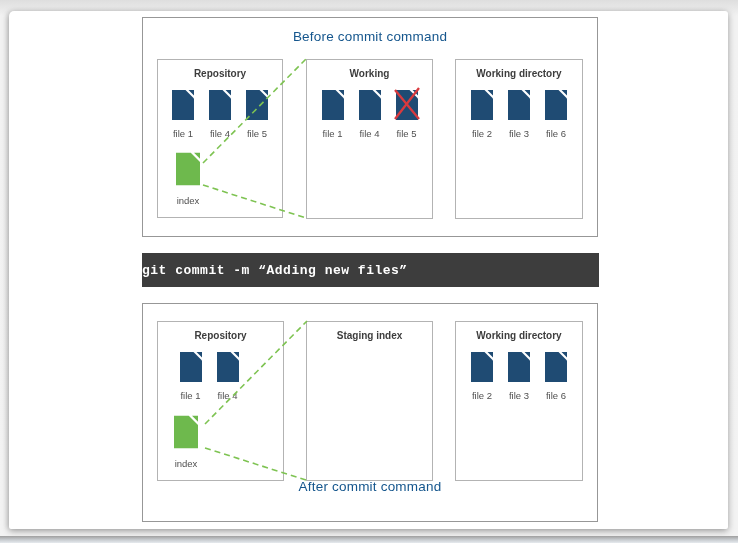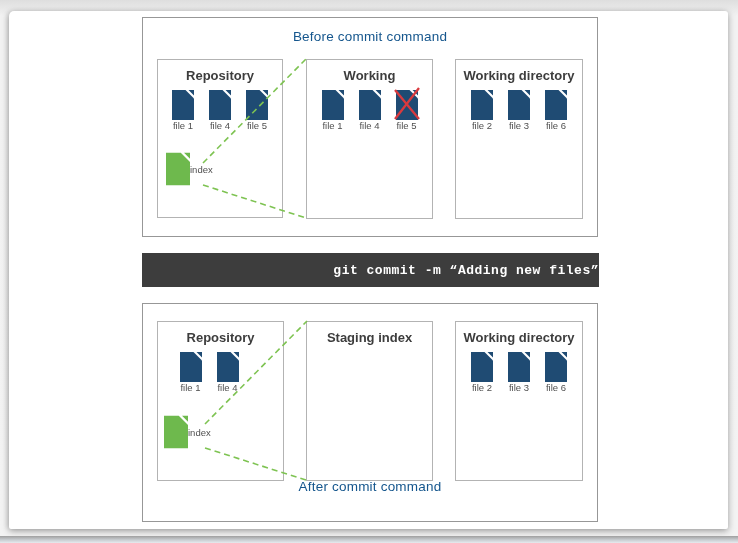--- a/index.html
+++ b/index.html
@@ -26,35 +26,35 @@
   .section-title {
     position:absolute; left:0; width:100%; text-align:center;
     color:#15568d; font-size:13.5px; font-weight:normal; letter-spacing:0.2px;
   }
   .inner-box {
     position:absolute; width:127px; height:160px;
     border:1px solid #b3b3b3; background:#ffffff;
   }
   .box-label {
     position:absolute; top:8px; left:0; width:100%; text-align:center;
-    color:#3d3d3d; font-size:13px; font-weight:bold;
+    color:#3d3d3d; font-size:10px; font-weight:bold;
   }
   .files-row {
     position:absolute; top:30px; left:0; width:100%;
     display:flex; justify-content:center; gap:4px;
   }
   .file { width:33px; display:flex; flex-direction:column; align-items:center; }
   .file .icon-wrap { position:relative; width:22px; height:30px; }
-  .file-label { margin-top:0; font-size:9.5px; color:#4f4f4f; white-space:nowrap; }
-  .index-file { position:absolute; width:44px; display:flex; align-items:center; }
+  .file-label { margin-top:8px; font-size:9.5px; color:#4f4f4f; white-space:nowrap; }
+  .index-file { position:absolute; width:44px; display:flex; flex-direction:column; align-items:center; }
   .index-file .icon-wrap { width:24px; height:36px; }
   svg.file-svg { display:block; overflow:visible; }
   .cmd-bar {
     position:absolute; left:133px; top:242px; width:457px; height:34px;
-    background:#3d3d3d; display:flex; align-items:center; justify-content:flex-end;
+    background:#3d3d3d; display:flex; align-items:center; justify-content:flex-start;
   }
   .cmd-text {
     color:#ffffff; font-family:"Liberation Mono","DejaVu Sans Mono",monospace;
     font-size:13px; font-weight:bold; letter-spacing:0.5px;
   }
   .lines-overlay { position:absolute; left:0; top:0; width:719px; height:518px; pointer-events:none; }
 </style>
 </head>
 <body>
 

